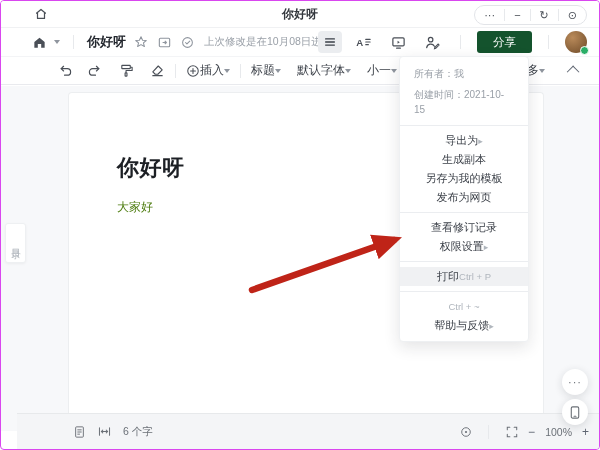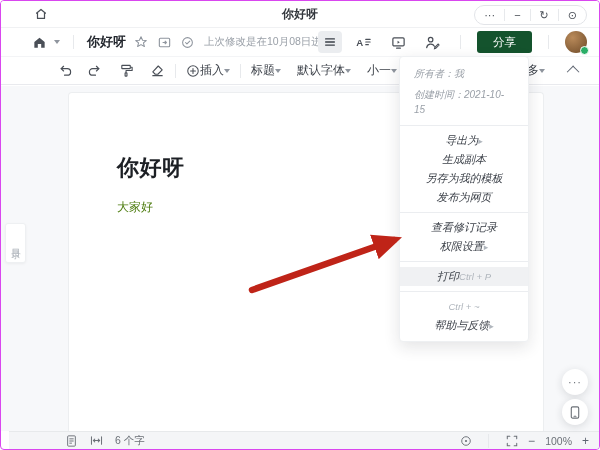--- a/index.html
+++ b/index.html
@@ -45,38 +45,38 @@
 
   
   .canvas { position:absolute; top:85px; left:0; right:0; bottom:18px; background:#f7f8fa; }
   .page { position:absolute; left:67px; top:6px; width:476px; bottom:0; background:#fff; border:1px solid #eceef0; border-bottom:none; border-radius:4px 4px 0 0; }
   .doc-heading { margin:60px 0 0 48px; font-size:22px; font-weight:700; color:#1c1f24; letter-spacing:.5px; }
   .doc-body { margin:16px 0 0 48px; font-size:12px; color:#4d7c0f; }
   .toc-tab { position:absolute; left:4px; top:137px; width:21px; height:40px; background:#fff; border:1px solid #eef0f2; border-radius:3px; box-shadow:0 1px 3px rgba(0,0,0,.05); display:flex; align-items:center; justify-content:center; }
   .toc-tab span { writing-mode:vertical-rl; text-orientation:upright; font-size:9.5px; color:#aeb4bb; letter-spacing:2px; }
 
   
-  .menu { position:absolute; top:55px; left:398px; width:130px; background:#fff; border:1px solid #eef0f2; border-radius:4px; box-shadow:0 5px 16px rgba(31,35,41,.12); z-index:20; padding:6px 0;font-style:italic; }
+  .menu { position:absolute; top:55px; left:398px; width:130px; background:#fff; border:1px solid #eef0f2; border-radius:4px; box-shadow:0 5px 16px rgba(31,35,41,.12); z-index:20; padding:6px 0; }
   .menu .info { padding:3px 14px; font-size:10px; color:#9aa0a8; line-height:15px; }
   .menu .m-div { height:1px; background:#ebedf0; margin:5px 0; }
   .menu-item { height:19px; padding:0 14px; display:flex; align-items:center; justify-content:center; font-size:11px; color:#3a3f47; cursor:pointer; }
   .menu-item .sub { color:#b0b6bd; font-size:9px; }
   .menu-item .sc { color:#b0b6bd; font-size:9.5px; }
   .menu-item.hl { background:#f0f1f3; }
 
   
   .arrow-layer { position:absolute; left:235px; top:218px; width:190px; height:90px; z-index:30; pointer-events:none; }
 
   
   .float-btn { position:absolute; right:11px; width:26px; height:26px; border-radius:50%; background:#fff; box-shadow:0 2px 8px rgba(31,35,41,.14); display:flex; align-items:center; justify-content:center; color:#6b7077; z-index:10; }
   .float-btn.fb1 { top:368px; font-size:11px; letter-spacing:1px; }
   .float-btn.fb2 { top:398px; }
 
   
-  .statusbar { position:absolute; left:8px; right:0; bottom:0; height:18px; background:#f4f5f7; border-top:1px solid #e7e9eb; display:flex; align-items:center; font-size:10.5px; color:#6b7077; }
+  .statusbar { position:absolute; left:16px; right:0; bottom:0; height:36px; background:#f4f5f7; border-top:1px solid #e7e9eb; display:flex; align-items:center; font-size:10.5px; color:#6b7077; }
   .statusbar .s-left { display:flex; align-items:center; gap:12px; margin-left:56px; }
   .statusbar .s-right { position:absolute; right:10px; display:flex; align-items:center; gap:10px; }
   .sicon { width:13px; height:13px; display:inline-flex; align-items:center; justify-content:center; color:#6b7077; }
   .zoom-sign { font-size:12px; line-height:12px; color:#5f6672; }
 
   svg { display:block; }
 </style>
 </head>
 <body>
 

